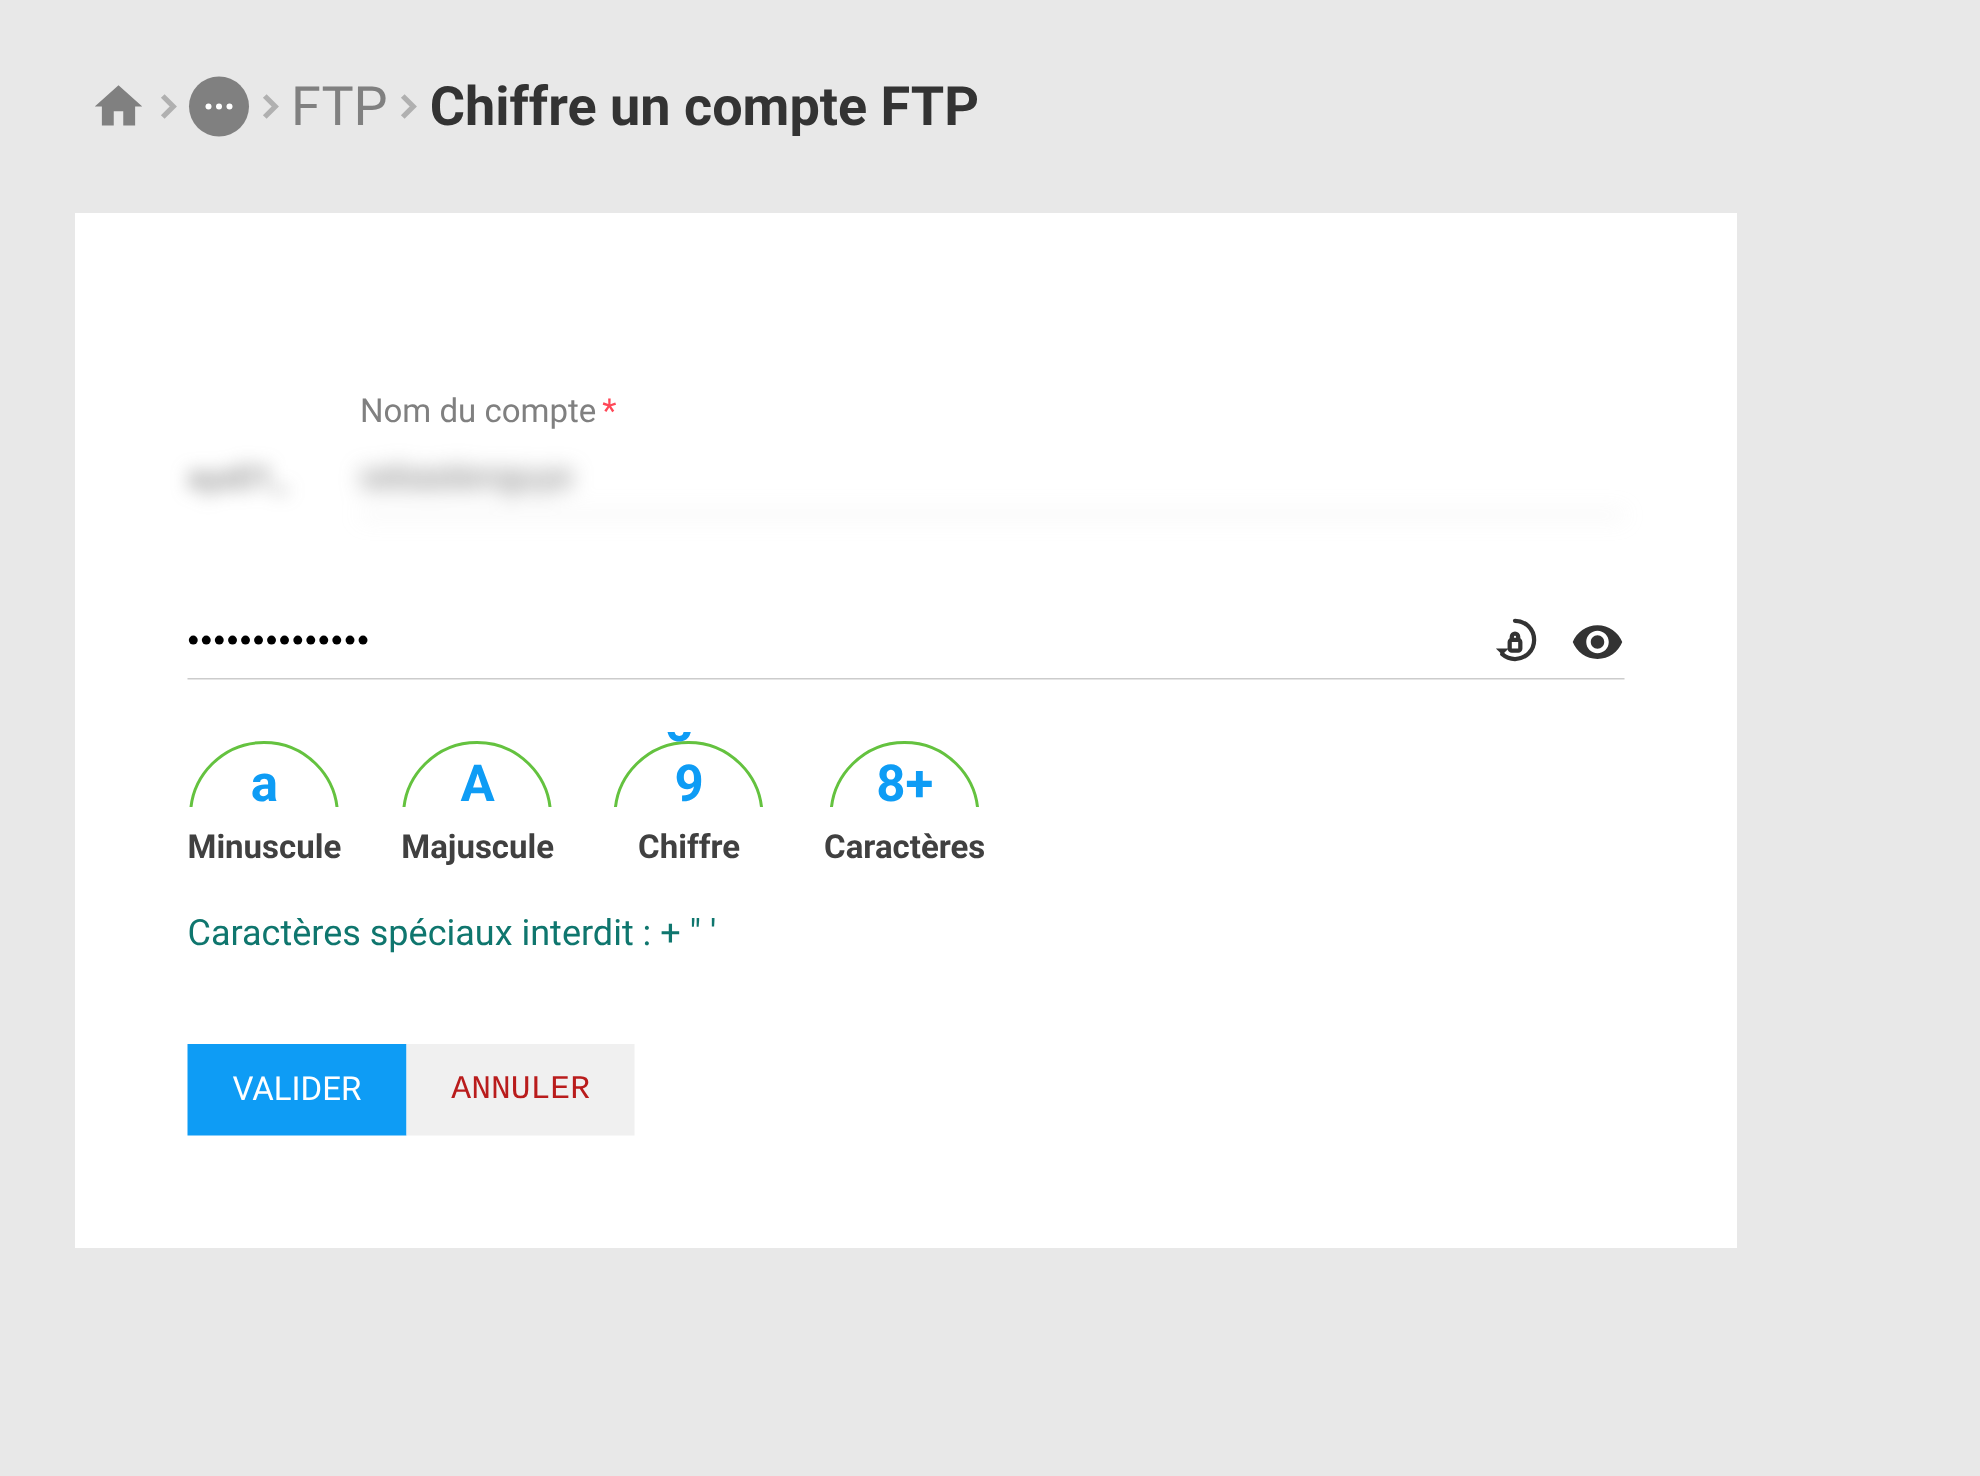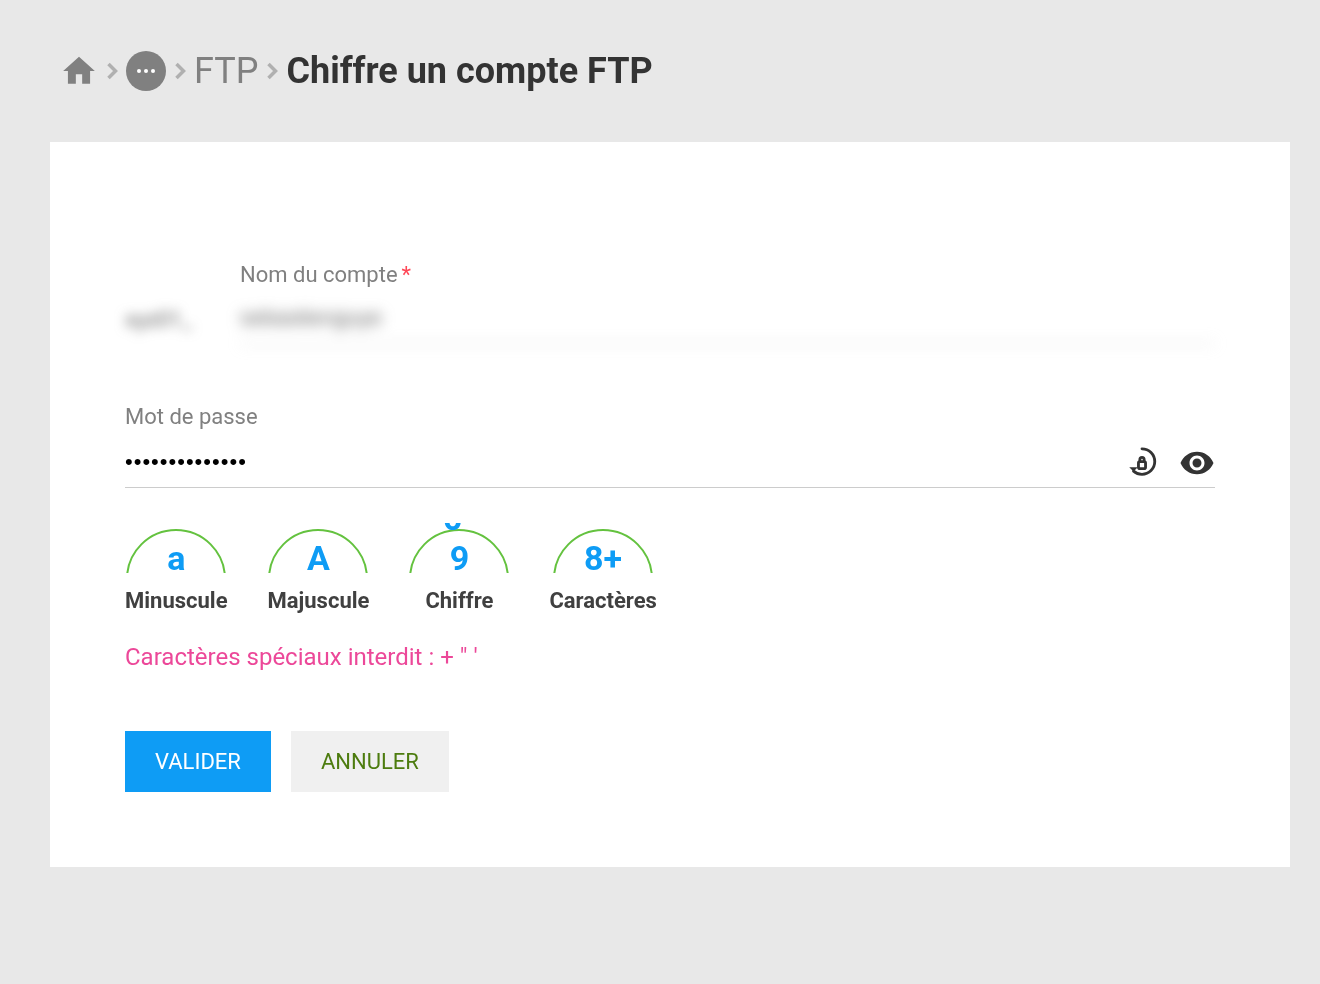--- a/index.html
+++ b/index.html
@@ -45,21 +45,21 @@
     }
     .breadcrumb-current {
       font-size: 36px;
       color: #333;
       font-weight: 700;
     }
     .card {
       background: white;
       margin: 0 0 0 50px;
       padding: 120px 75px 75px 75px;
-      width: 1240px;
+      width: 1108px;
     }
     .form-row {
       display: flex;
       align-items: flex-end;
       margin-bottom: 60px;
     }
     .prefix-label {
       font-size: 22px;
       color: #666;
       filter: blur(6px);
@@ -159,41 +159,41 @@
       font-weight: 700;
       color: #0e9cf5;
     }
     .indicator-label {
       font-size: 22px;
       color: #404040;
       font-weight: bold;
     }
     .warning-text {
       font-size: 24px;
-      color: #ec4899;
+      color: #0f766e;
       margin-bottom: 60px;
     }
     .button-row {
       display: flex;
-      gap: 20px;
     }
     .btn {
       font-size: 22px;
       padding: 18px 30px;
       border: none;
       cursor: pointer;
       font-family: inherit;
     }
     .btn-primary {
       background: #0e9cf5;
       color: white;
     }
     .btn-secondary {
       background: #f0f0f0;
-      color: #4d7c0f;
+      color: #b91c1c;
+      font-family: Liberation Mono, monospace;
     }
   </style>
 </head>
 <body>
 
 <div class="breadcrumb">
   <span class="breadcrumb-home">
     <svg width="38" height="38" viewBox="0 0 24 24" fill="currentColor">
       <path d="M10 20v-6h4v6h5v-8h3L12 3 2 12h3v8z"></path>
     </svg>
@@ -229,21 +229,20 @@
     <div class="prefix-label">xyz01_</div>
     <div class="input-group">
       <label class="input-label">
         <span>Nom du compte</span><span class="required-star">*</span>
       </label>
       <input type="text" class="text-input blurred-value" value="sebastienguye" style="">
     </div>
   </div>
 
   <div class="password-group">
-    <label class="input-label">Mot de passe</label>
     <div class="password-row">
       <input type="text" class="password-input" value="••••••••••••••" style="">
       <div class="password-icons">
         <span class="icon-btn">
           <svg width="34" height="34" viewBox="0 0 24 24" fill="none" stroke="currentColor" stroke-width="2">
             <path d="M12 2 a9 9 0 0 1 9 9 a9 9 0 0 1 -9 9 a9.2 9.2 0 0 1 -6 -2.3" stroke-linecap="round"></path>
             <polyline points="3 15 6 18 9 15" fill="currentColor" stroke="none"></polyline>
             <rect x="9.5" y="11" width="5" height="5" rx="1"></rect>
             <path d="M10.5 11 V9.5 a1.5 1.5 0 0 1 3 0 V11"></path>
           </svg>

